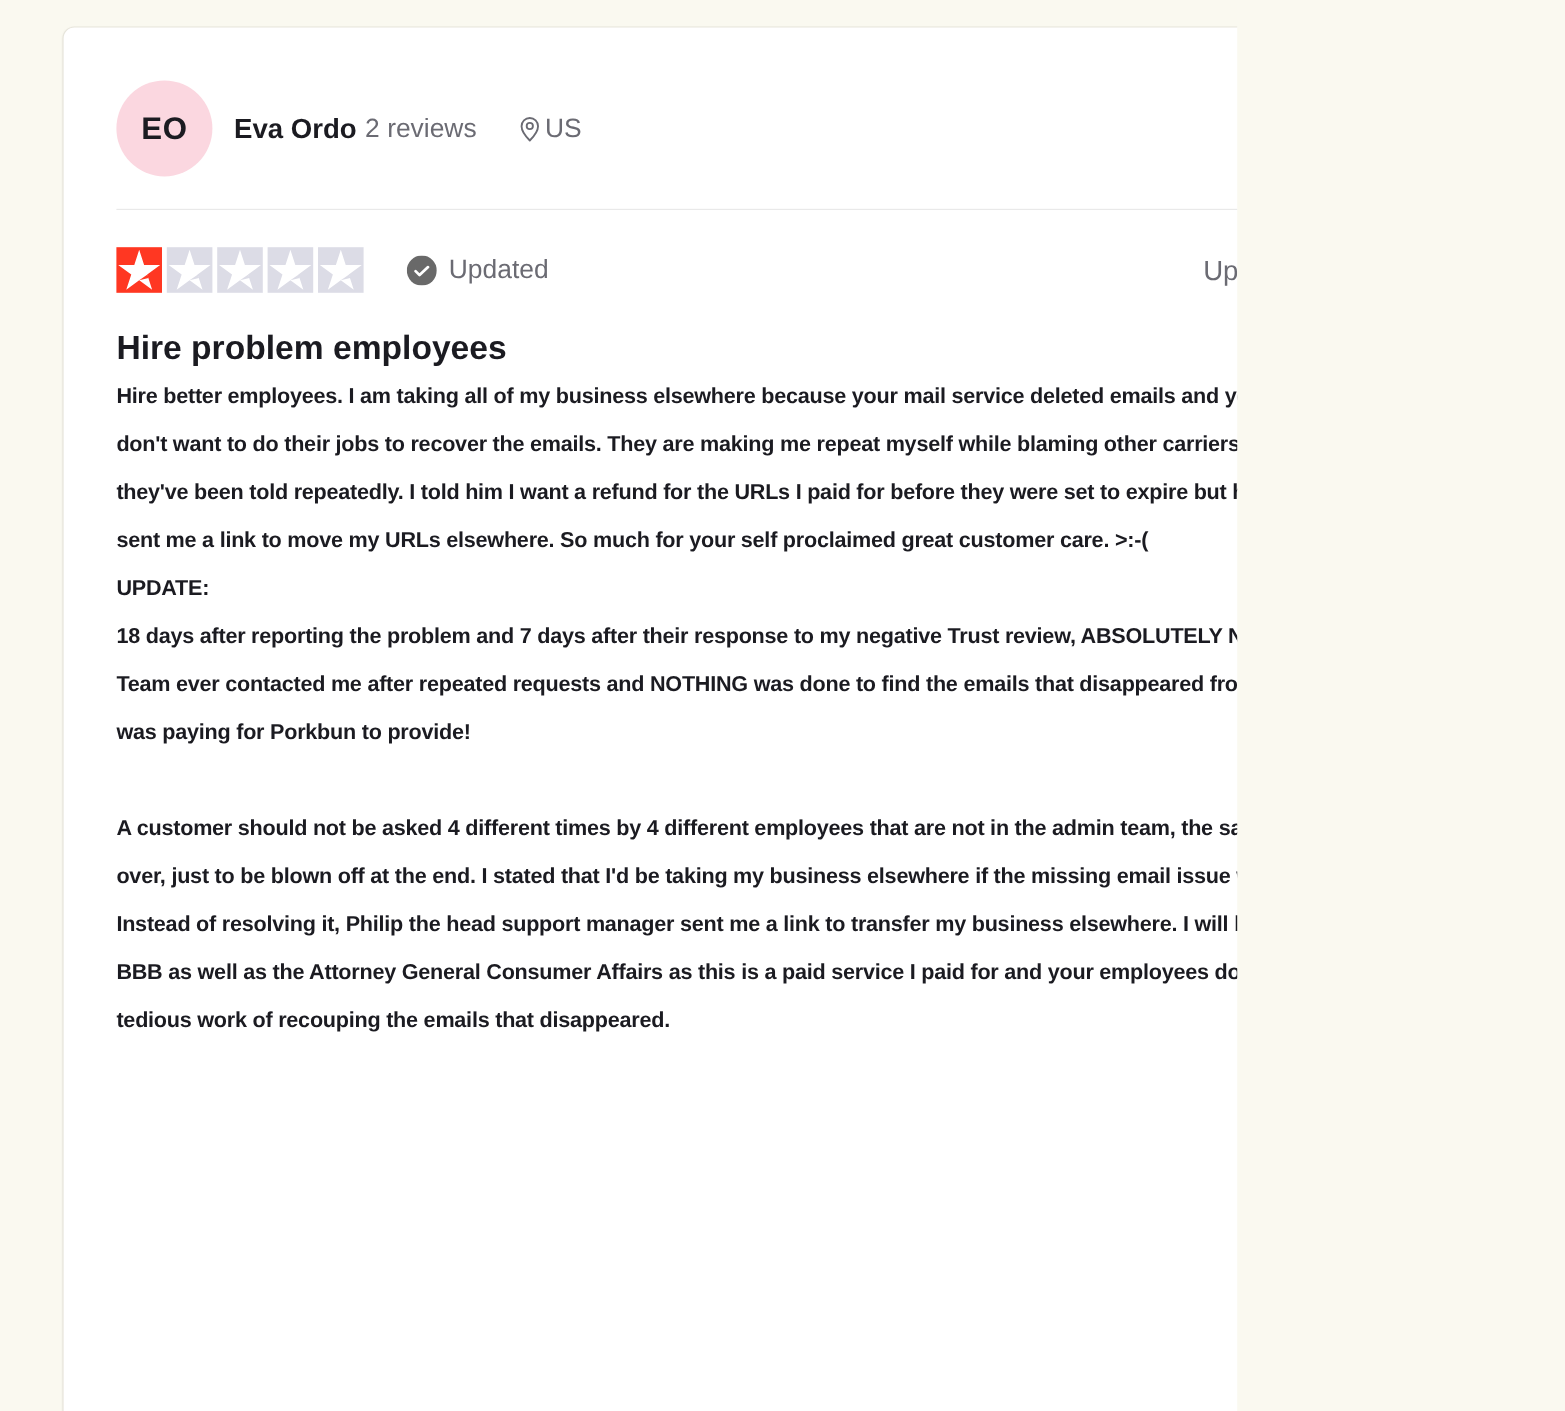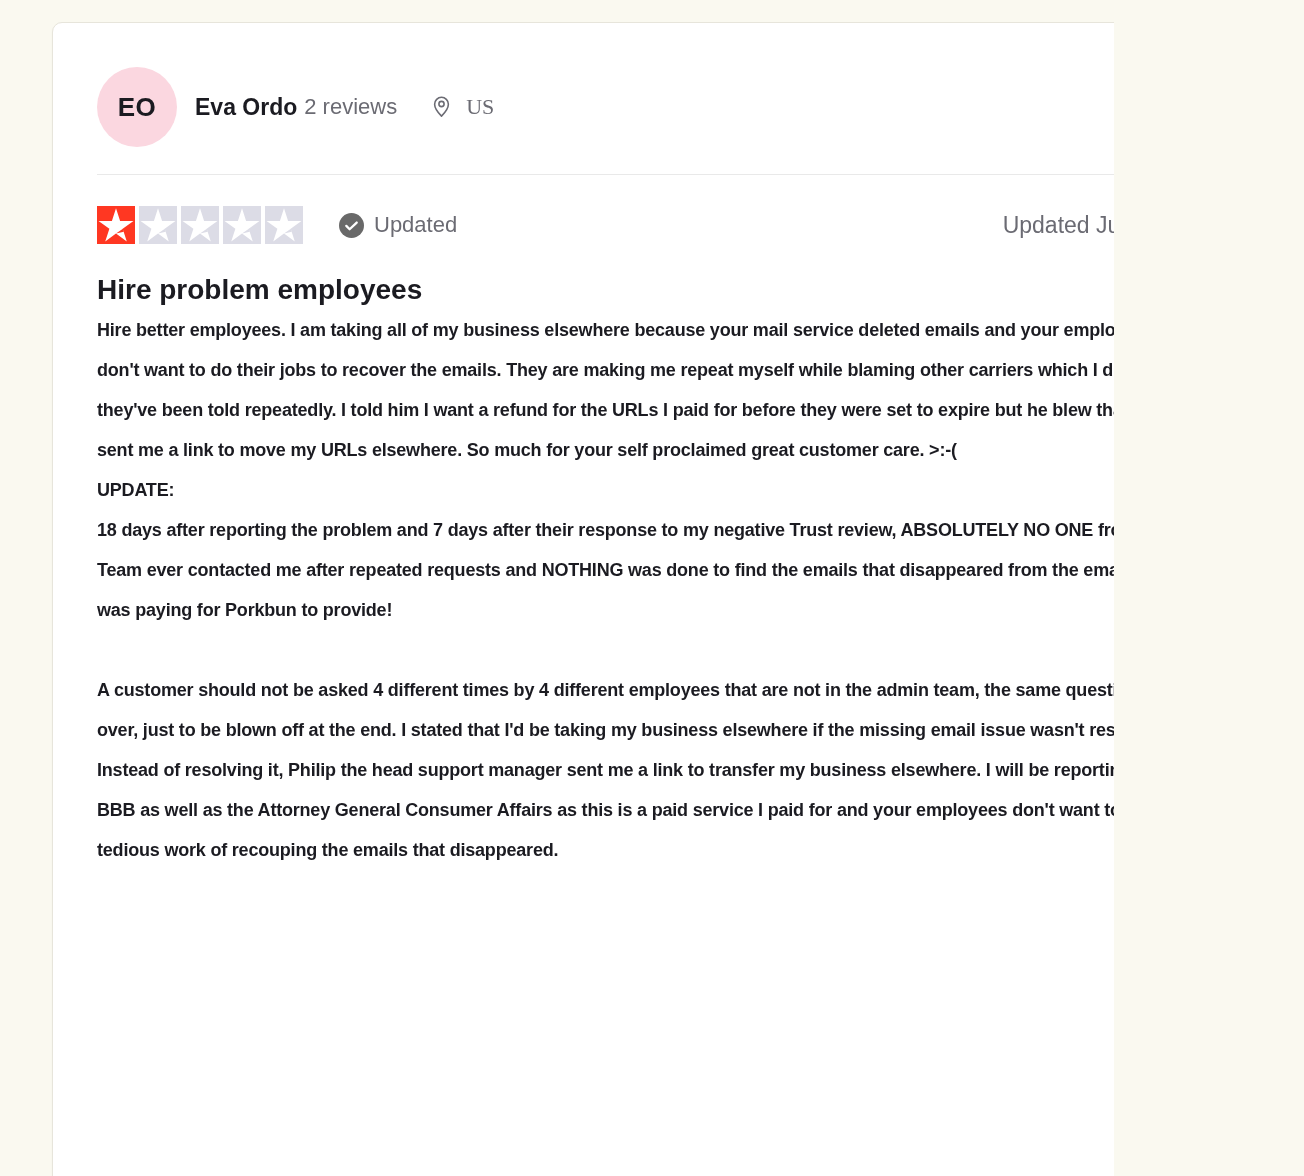--- a/index.html
+++ b/index.html
@@ -2,21 +2,21 @@
 <html style="--page-bg: #faf9f0; --card-bg: #ffffff; --card-border: #e7e5db; --text-dark: #1b1b21; --text-gray: #6b6b73; --divider: #e9e9e9; --star-active: #ff3722; --star-inactive: #dcdce6; --avatar-bg: #fbd7e0; --verified-gray: #696969;"><head>
 <meta charset="utf-8">
 <style>
   * { margin: 0; padding: 0; box-sizing: border-box; }
   html, body { width: 1304px; height: 1176px; overflow: hidden; }
   body {
     background: var(--page-bg, #faf9f0);
     font-family: "Liberation Sans", sans-serif;
     color: var(--text-dark, #1b1b21);
   }
-  .page { position: relative; width: 1114px; height: 1176px; overflow: hidden; }
+  .page { position: relative; width: 1031px; height: 1176px; overflow: hidden; }
   .review-card {
     position: absolute;
     left: 52px; top: 22px;
     width: 1222px;
     min-height: 1250px;
     background: var(--card-bg, #ffffff);
     border: 1px solid var(--card-border, #e7e5db);
     border-radius: 10px;
     padding: 44px 44px 40px 44px;
     box-shadow: 0 1px 2px rgba(27,27,33,0.04);
@@ -27,21 +27,21 @@
     background: var(--avatar-bg, #fbd7e0);
     display: flex; align-items: center; justify-content: center;
     flex: 0 0 auto;
     cursor: pointer;
   }
   .avatar span { font-size: 26px; font-weight: bold; letter-spacing: 0.5px; color: var(--text-dark, #1b1b21); }
   .reviewer-meta { display: flex; flex-direction: row; gap: 7px; }
   .reviewer-name { font-size: 23px; font-weight: bold; color: var(--text-dark, #1b1b21); cursor: pointer; }
   .reviewer-stats { display: flex; align-items: center; gap: 32px; font-size: 22px; color: var(--text-gray, #6b6b73); }
   .review-count { cursor: pointer; }
-  .location { display: inline-flex; align-items: flex-start; gap: 12px; font-family: Liberation Serif, serif; }
+  .location { display: inline-flex; align-items: flex-end; gap: 0; }
   .location svg { display: block; }
   .divider {
     border: none; border-top: 1px solid var(--divider, #e9e9e9);
     margin-top: 27px;
   }
   .review-topline { display: flex; align-items: center; margin-top: 31px; }
   .star-rating { display: flex; gap: 4px; }
   .star-box { width: 38px; height: 38px; display: block; }
   .star-box svg { display: block; width: 38px; height: 38px; }
   .verified { display: inline-flex; align-items: center; gap: 10px; margin-left: 36px; font-size: 22px; color: var(--text-gray, #6b6b73); cursor: pointer; }

